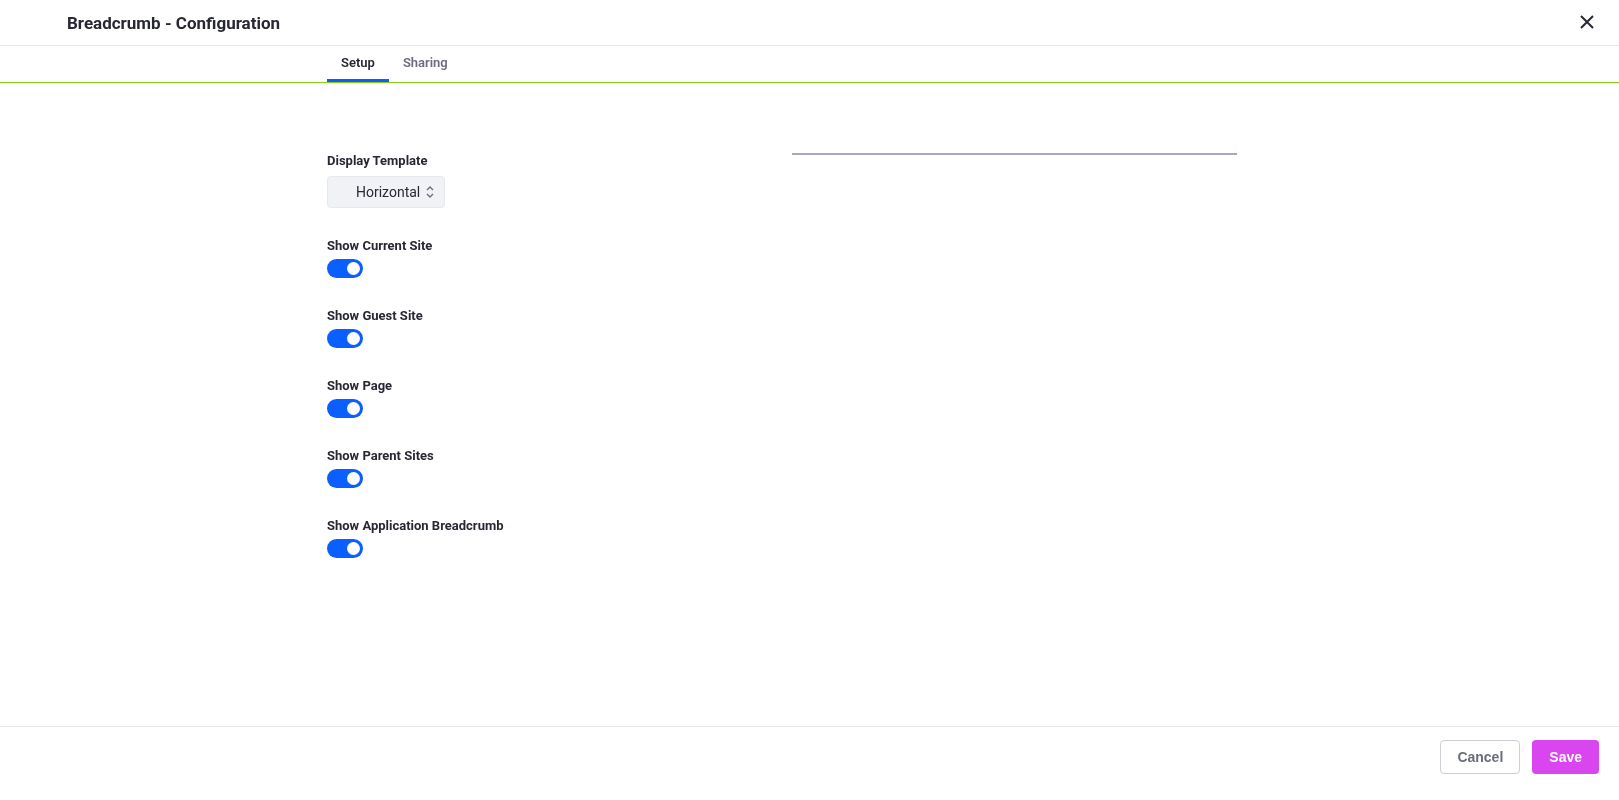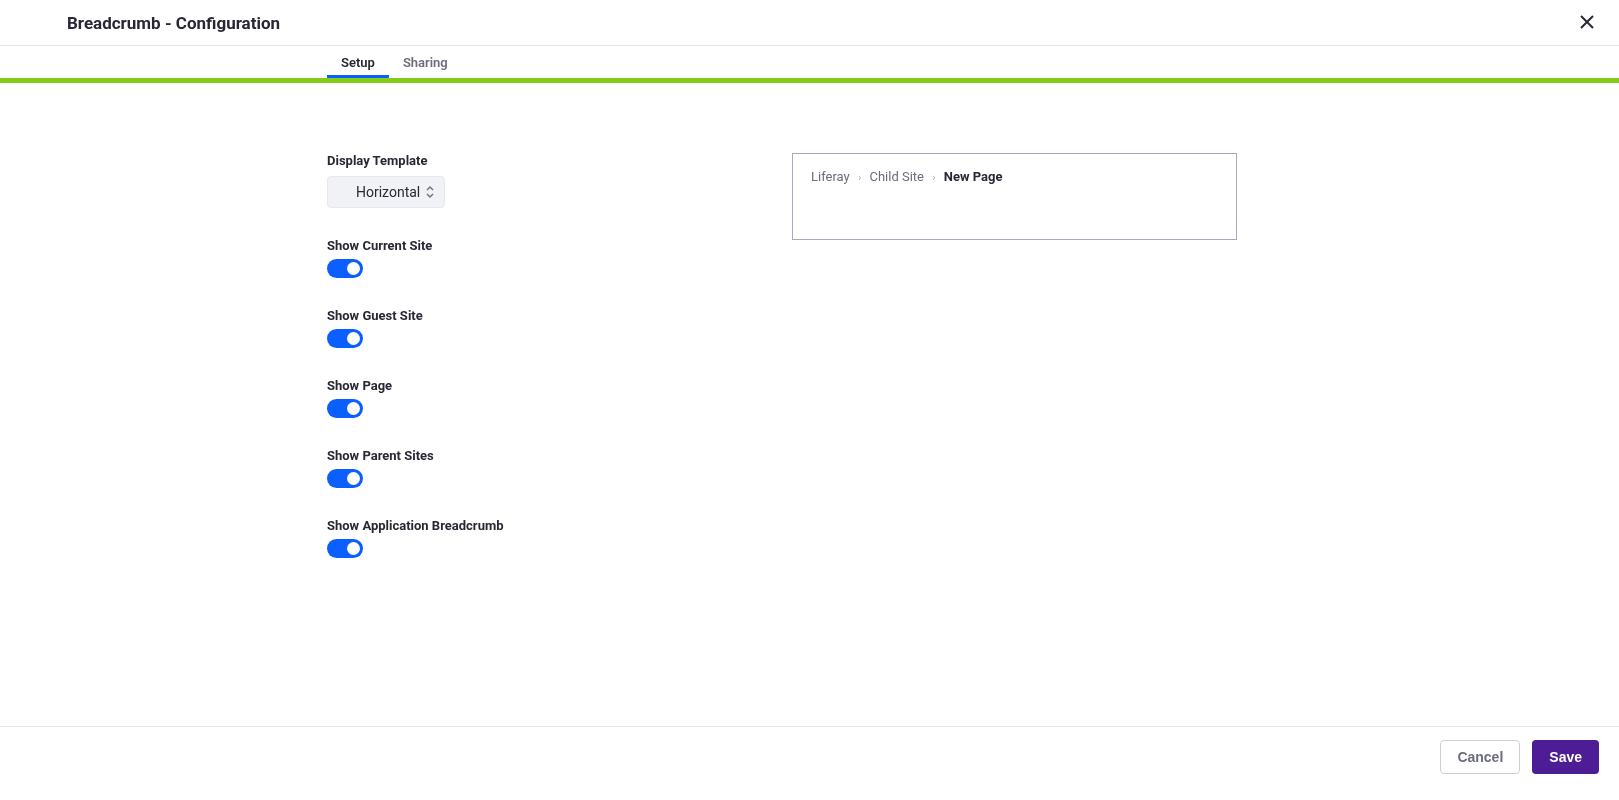--- a/index.html
+++ b/index.html
@@ -34,21 +34,21 @@
       border: none;
       font-size: 22px;
       cursor: pointer;
       color: #272833;
       padding: 4px;
       line-height: 1;
     }
     .tabs {
       display: flex;
       padding-left: 327px;
-      border-bottom: 5px solid #84cc16;
+      border-bottom: 1px solid #84cc16;
       height: 37px;
     }
     .tab {
       padding: 9px 14px;
       font-size: 13px;
       font-weight: 600;
       cursor: pointer;
       color: #6b6c7e;
       border-bottom: 3px solid transparent;
     }
@@ -172,21 +172,21 @@
       border-radius: 4px;
       cursor: pointer;
       border: 1px solid transparent;
     }
     .btn-secondary {
       background: #fff;
       border: 1px solid #cdced9;
       color: #6b6c7e;
     }
     .btn-primary {
-      background: #4c1d95;
+      background: #d946ef;
       color: #fff;
     }
   </style>
 </head>
 <body>
 
 <div class="header">
   <div class="header-title">Breadcrumb - Configuration</div>
   <button class="close-btn">
     <svg width="16" height="16" viewBox="0 0 16 16">
@@ -238,27 +238,20 @@
 
     <div class="toggle-group">
       <label class="toggle-label">Show Application Breadcrumb</label>
       <div class="toggle"></div>
     </div>
 
   </div>
 
   <div class="preview-panel">
     <div class="preview-box">
-      <div class="preview-body">
-        <span class="crumb-link">Liferay</span>
-        <span class="crumb-sep">›</span>
-        <span class="crumb-link">Child Site</span>
-        <span class="crumb-sep">›</span>
-        <span class="crumb-current">New Page</span>
-      </div>
     </div>
   </div>
 </div>
 
 <div class="footer">
   <button class="btn btn-secondary">Cancel</button>
   <button class="btn btn-primary">Save</button>
 </div>
 
 </body></html>

